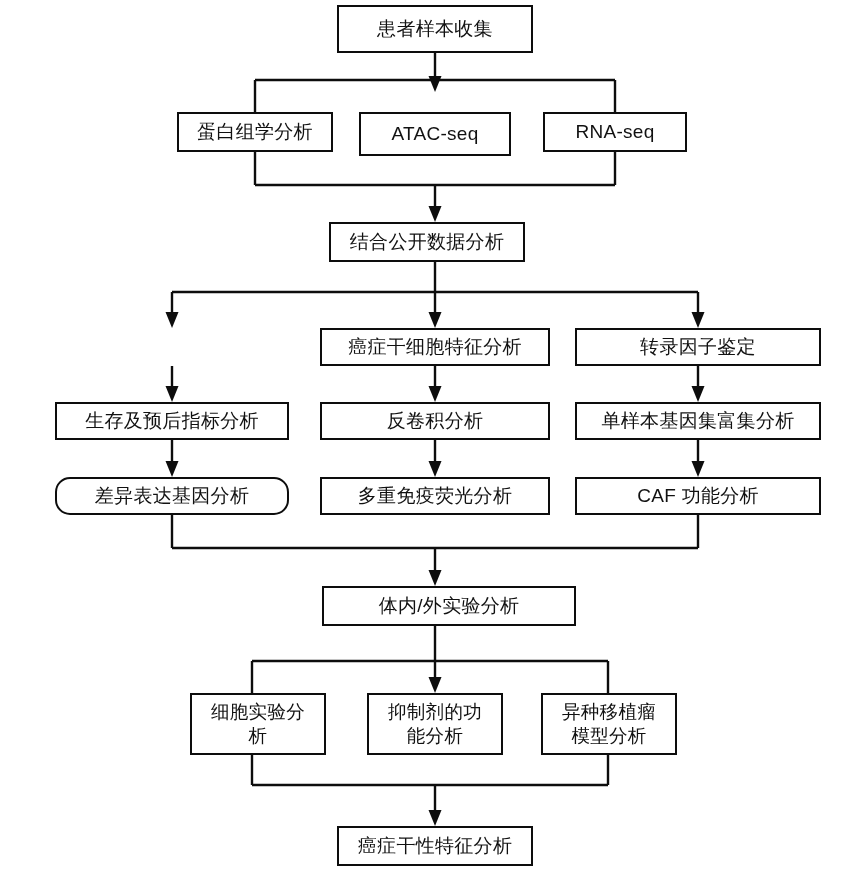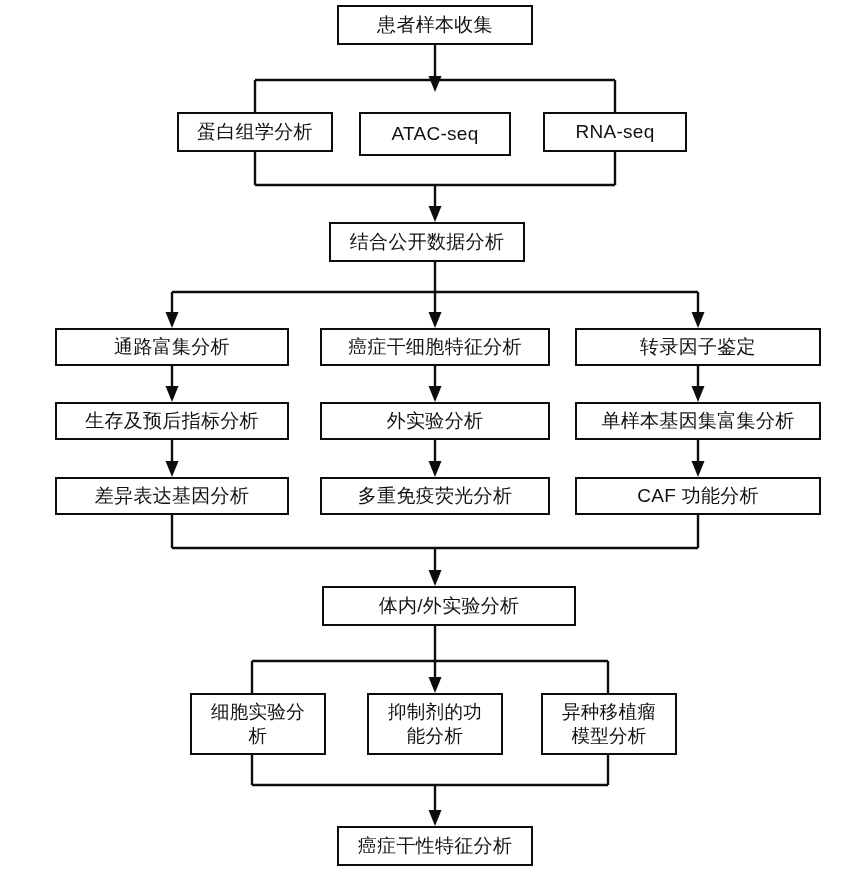--- a/index.html
+++ b/index.html
@@ -132,59 +132,56 @@
     <g>
       <path class="conn-line" d="M252,755 L252,785"></path>
       <path class="conn-line" d="M608,755 L608,785"></path>
       <path class="conn-line" d="M252,785 L608,785"></path>
       <path class="conn-line" d="M435,785 L435,810"></path>
       <polygon class="conn-arrow" points="435,826 428.5,810 441.5,810"></polygon>
     </g>
 
   </svg>
 
-  <div class="node-box" style="left:337px; top:5px; width:196px; height:40px;">
+  <div class="node-box" style="left:337px; top:5px; width:196px; height:48px;">
     <span class="node-label">患者样本收集</span>
   </div>
 
   <div class="node-box" style="left:177px; top:112px; width:156px; height:40px;">
     <span class="node-label">蛋白组学分析</span>
   </div>
   <div class="node-box" style="left:359px; top:112px; width:152px; height:44px;">
     <span class="node-label">ATAC-seq</span>
   </div>
   <div class="node-box" style="left:543px; top:112px; width:144px; height:40px;justify-content:center;">
     <span class="node-label">RNA-seq</span>
   </div>
 
   <div class="node-box" style="left:329px; top:222px; width:196px; height:40px;">
     <span class="node-label">结合公开数据分析</span>
   </div>
 
-  <div class="node-box" style="left:55px; top:328px; width:234px; height:38px;">
-    <span class="node-label">通路富集分析</span>
-  </div>
   <div class="node-box" style="left:320px; top:328px; width:230px; height:38px;">
     <span class="node-label">癌症干细胞特征分析</span>
   </div>
   <div class="node-box" style="left:575px; top:328px; width:246px; height:38px;justify-content:center;">
     <span class="node-label">转录因子鉴定</span>
   </div>
 
   <div class="node-box" style="left:55px; top:402px; width:234px; height:38px;">
     <span class="node-label">生存及预后指标分析</span>
   </div>
   <div class="node-box" style="left:320px; top:402px; width:230px; height:38px;">
-    <span class="node-label">外实验分析</span>
+    <span class="node-label">反卷积分析</span>
   </div>
   <div class="node-box" style="left:575px; top:402px; width:246px; height:38px;">
     <span class="node-label">单样本基因集富集分析</span>
   </div>
 
-  <div class="node-box" style="left:55px; top:477px; width:234px; height:38px;">
+  <div class="node-box" style="left:55px; top:477px; width:234px; height:38px;border-radius:15px;">
     <span class="node-label">差异表达基因分析</span>
   </div>
   <div class="node-box" style="left:320px; top:477px; width:230px; height:38px;">
     <span class="node-label">多重免疫荧光分析</span>
   </div>
   <div class="node-box" style="left:575px; top:477px; width:246px; height:38px;">
     <span class="node-label">CAF 功能分析</span>
   </div>
 
   <div class="node-box" style="left:322px; top:586px; width:254px; height:40px;">

